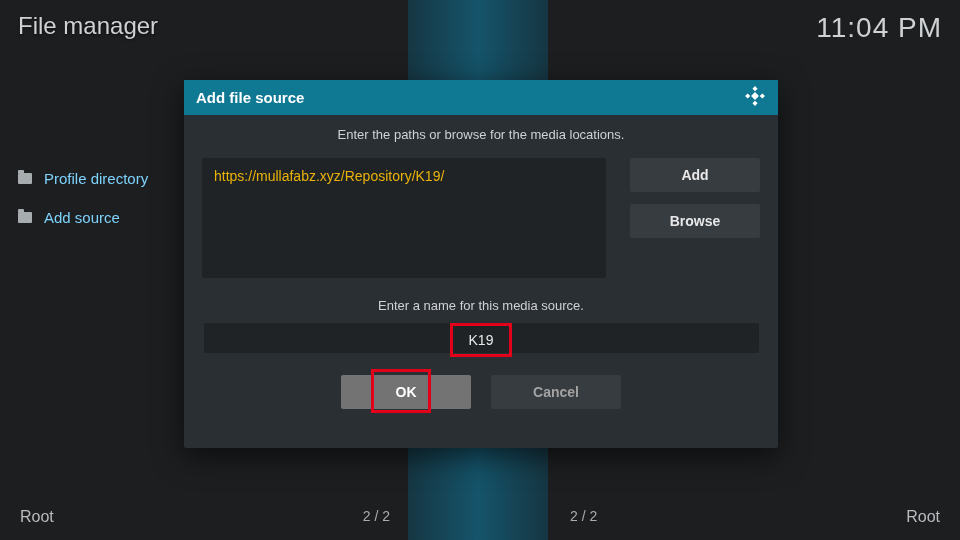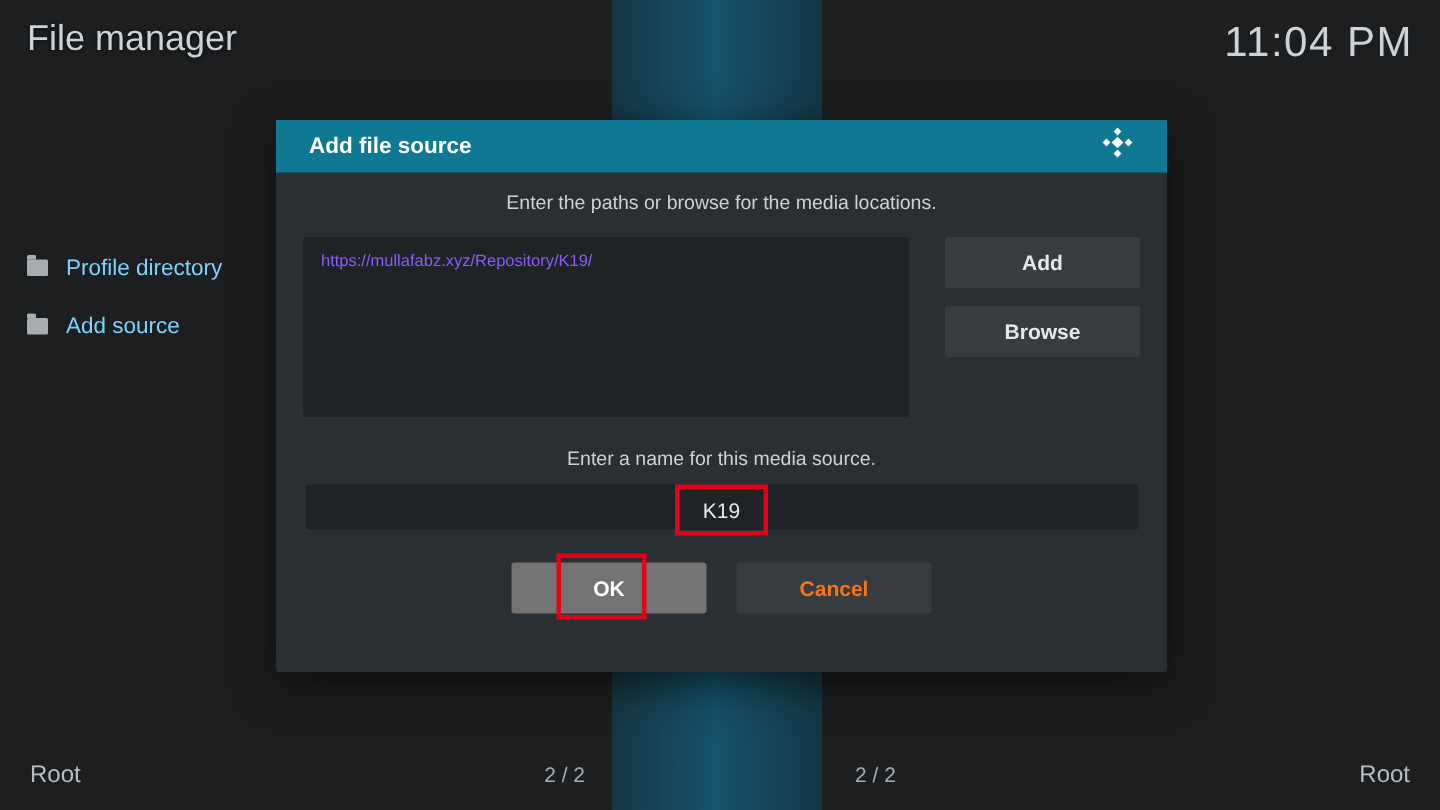--- a/index.html
+++ b/index.html
@@ -69,38 +69,38 @@
     box-shadow: 0 8px 30px rgba(0,0,0,0.6);
     z-index: 3;
     border-radius: 2px;
   }
   .dialog-header {
     height: 35px;
     background: #0f7893;
     display: flex;
     align-items: center;
     justify-content: space-between;
-    padding: 0 22px;
+    padding: 0 12px;
     color: #ffffff;
     gap: 28px;
   }
   .dialog-header .dialog-title { font-size: 15px; font-weight: 600; }
   .kodi-icon { width: 22px; height: 22px; }
   
   .dialog-body { padding: 12px 18px 18px; }
   .instruction { text-align: center; font-size: 13px; color: #cfd2d4; margin-bottom: 16px; }
   
   .paths-row { display: flex; gap: 24px; }
   .path-box {
     flex: 1;
     height: 120px;
     background: #1f2326;
     padding: 10px 12px;
-    font-size: 11px;
-    color: #8b5cf6;
+    font-size: 14px;
+    color: #eab308;
     border-radius: 2px;
   }
   .side-buttons { width: 130px; display: flex; flex-direction: column; gap: 12px; }
   .side-btn {
     height: 34px;
     background: #373c40;
     color: #e8e8e8;
     font-size: 14px;
     display: flex;
     align-items: center;
@@ -140,21 +140,21 @@
     border-radius: 2px;
   }
   .ok-btn { background: #737373; color: #fff; position: relative; }
   .ok-highlight {
     position: absolute;
     border: 3px solid #e2001a;
     left: 30px; top: -6px;
     width: 60px; height: 44px;
     pointer-events: none;
   }
-  .cancel-btn { background: #373c40; color: #f97316; }
+  .cancel-btn { background: #373c40; color: #a3a3a3; }
   
   .footer {
     position: absolute;
     bottom: 14px; left: 20px; right: 20px;
     display: flex;
     justify-content: space-between;
     z-index: 2;
     font-size: 16px;
     color: #b9bcbf;
   }

